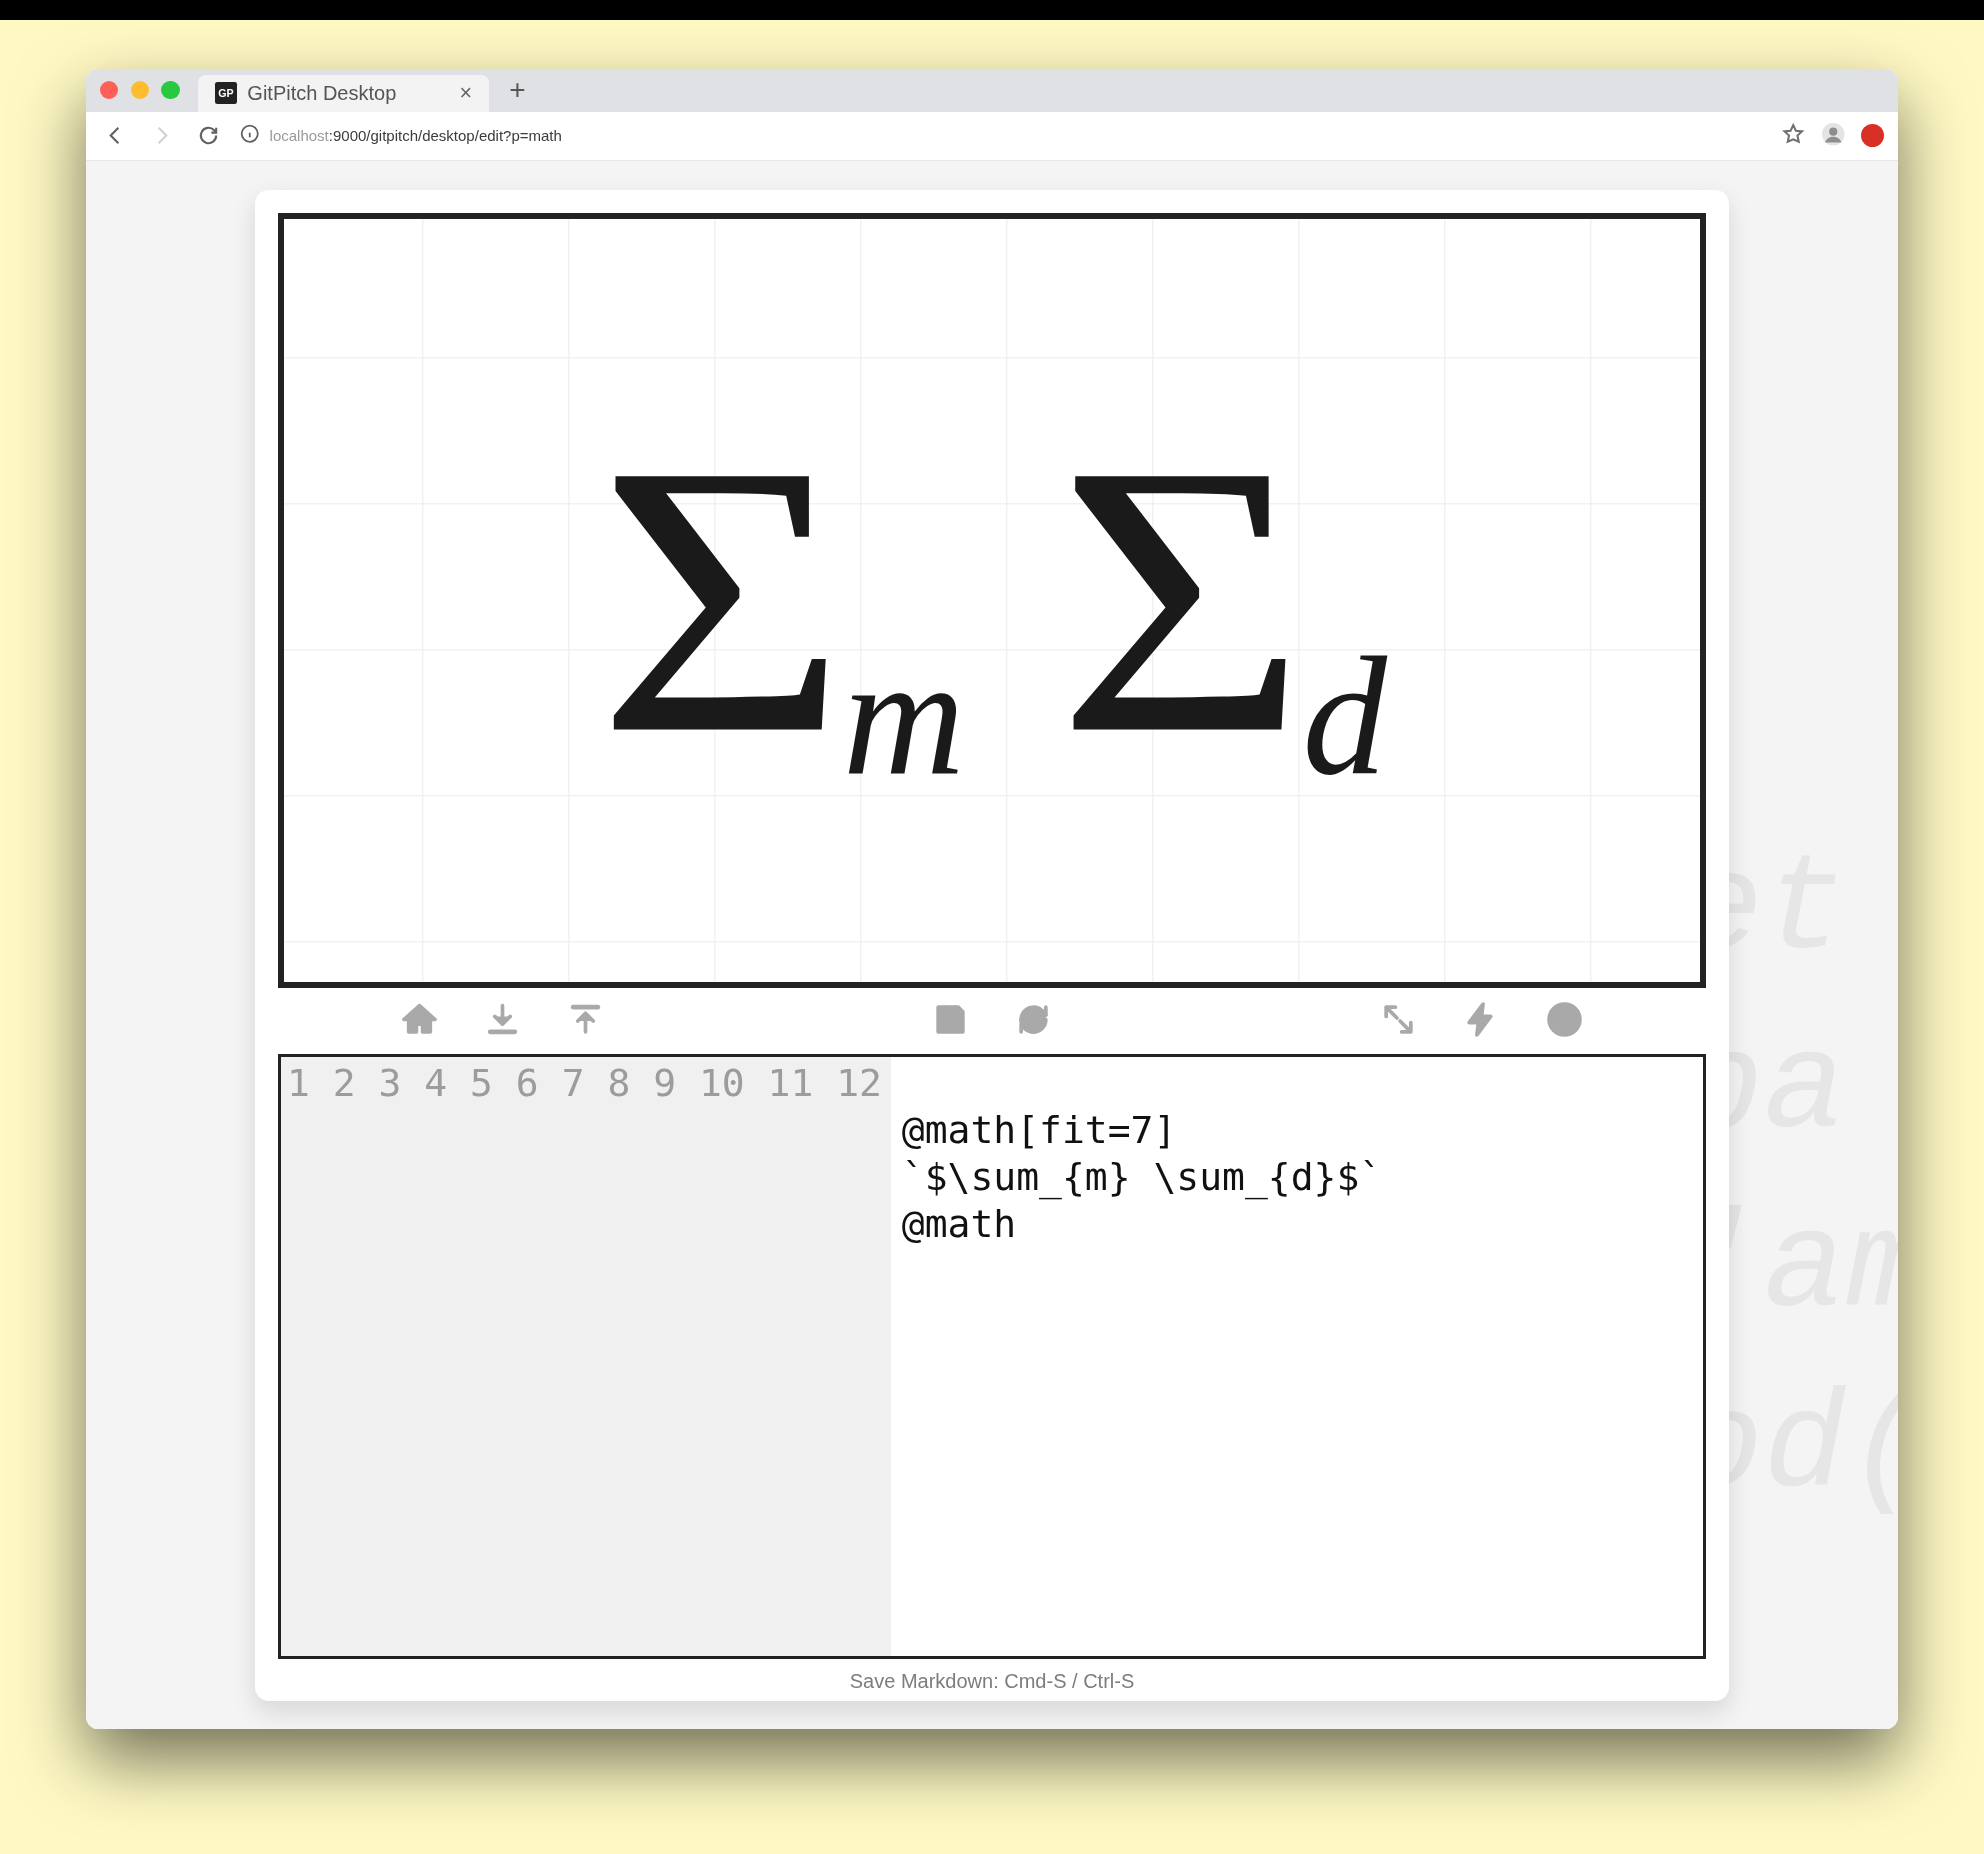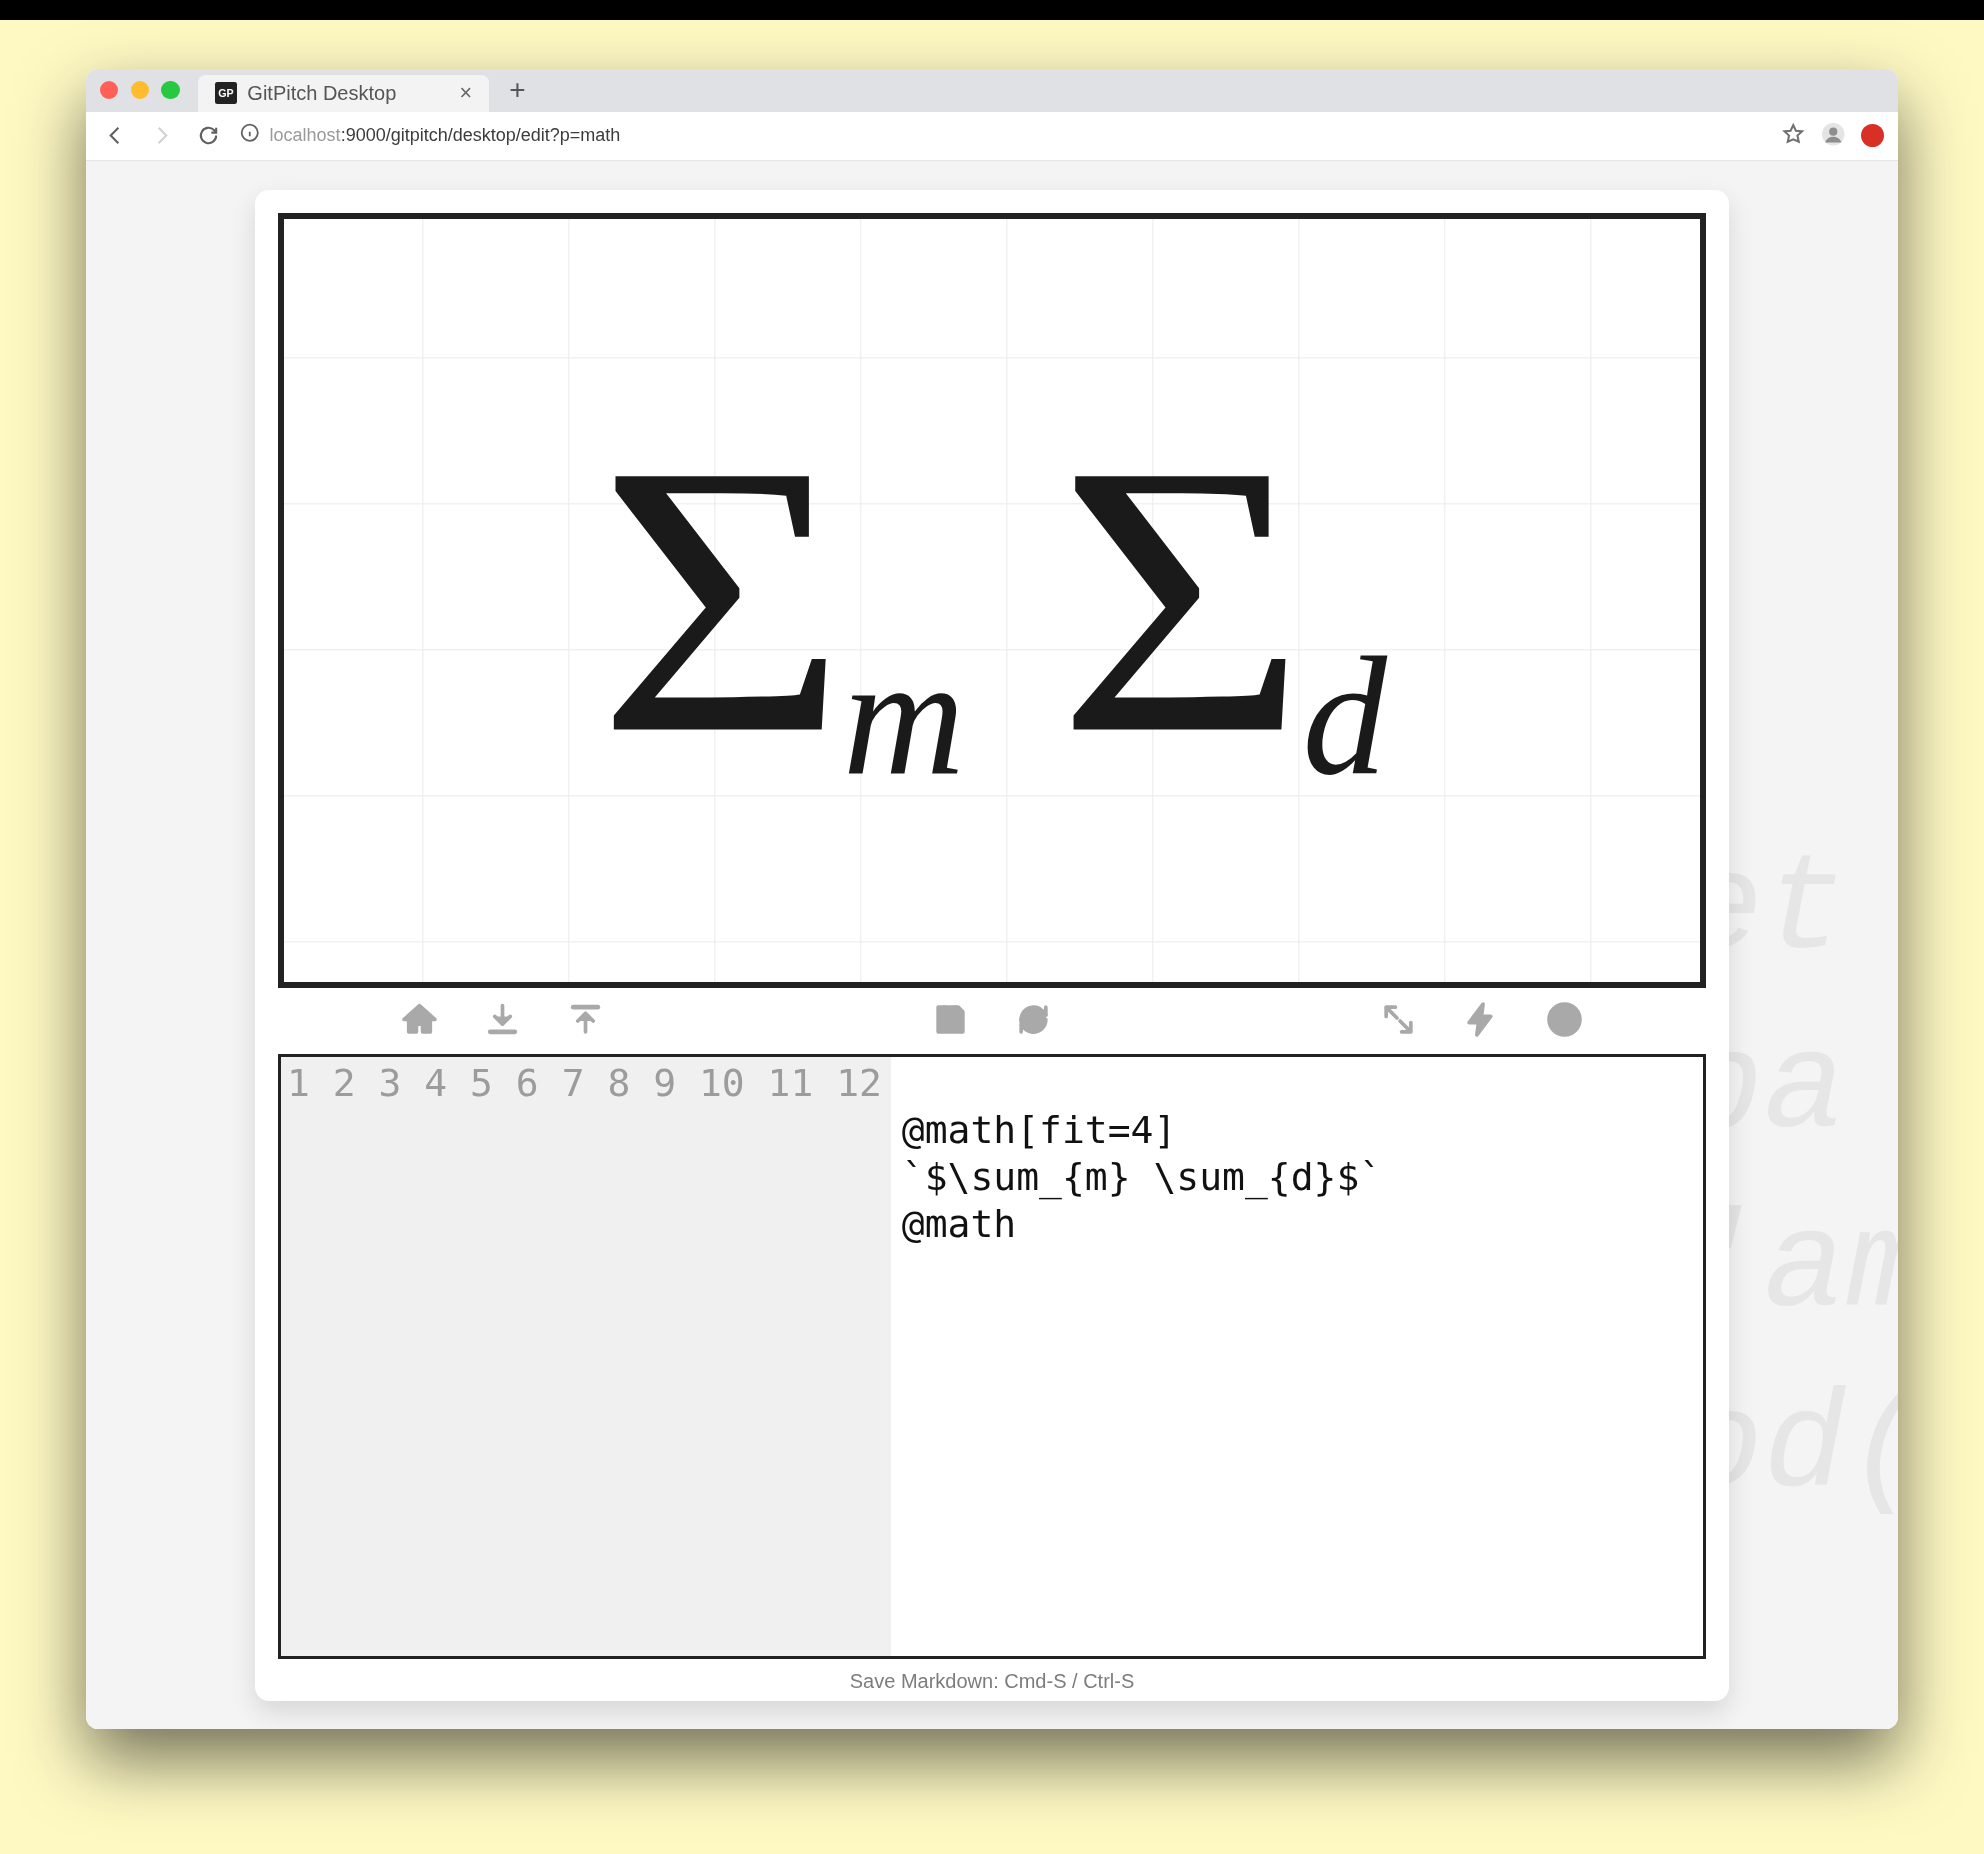--- a/index.html
+++ b/index.html
@@ -68,21 +68,21 @@
     border-bottom:0.8px solid #e6e6e6;
     display:flex;
     align-items:center;
     padding:0 14px;
     gap:15.3px;
   }
   .nav-btn { width:31px; display:flex; justify-content:center; color:#616161; }
   .nav-btn svg { width:23px; height:23px; }
   .addr {
     flex:1; display:flex; align-items:center; gap:9.2px;
-    font-size:18px; color:#3c3c3c;
+    font-size:15px; color:#3c3c3c;
   }
   .addr .secure { color:#616161; }
   .addr .host-muted { color:#9a9a9a; }
   .right-icons { display:flex; align-items:center; gap:15.3px; color:#707070; }
   .right-icons svg { width:24.5px; height:24.5px; }
   .ublock { width:23px; height:23px; border-radius:50%; background:#d93025; }
 
   
   .page {
     flex:1;
@@ -323,21 +323,21 @@
 4
 5
 6
 7
 8
 9
 10
 11
 12</div>
           <div class="code" id="code">
-@math[fit=4]
+@math[fit=7]
 `$\sum_{m} \sum_{d}$`
 @math
 
 
 
 
 
 
 
 </div>

